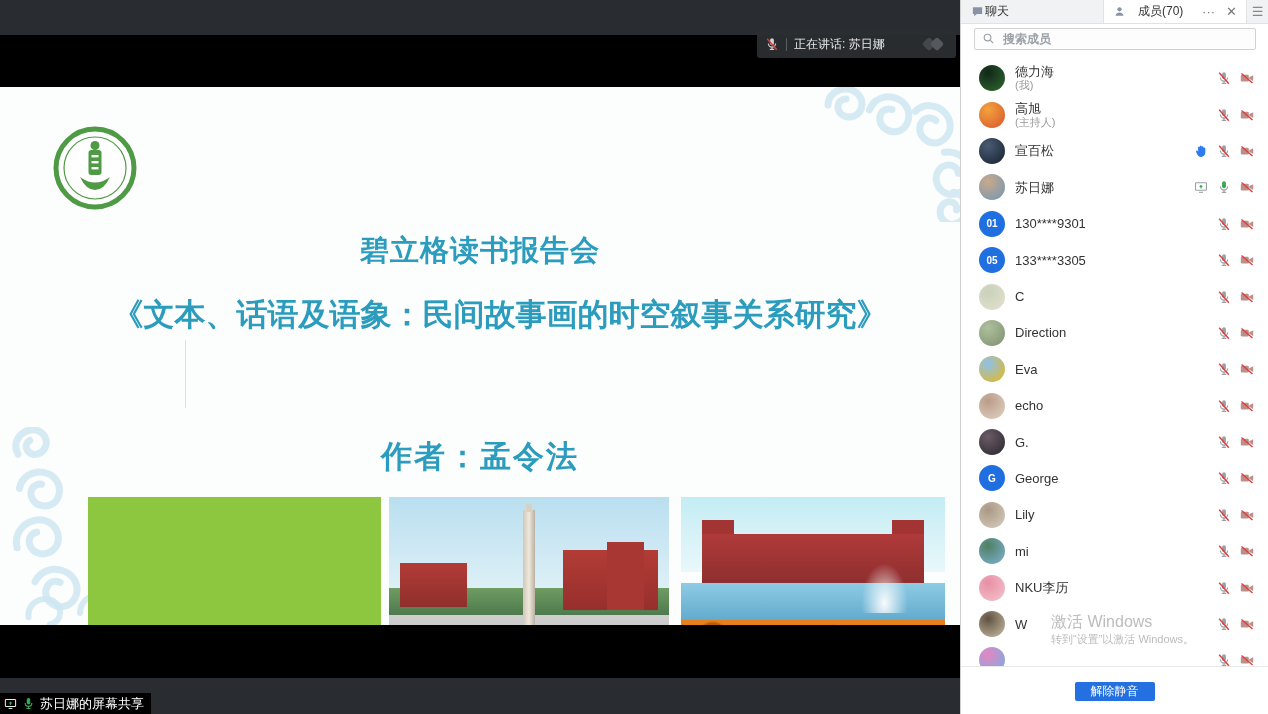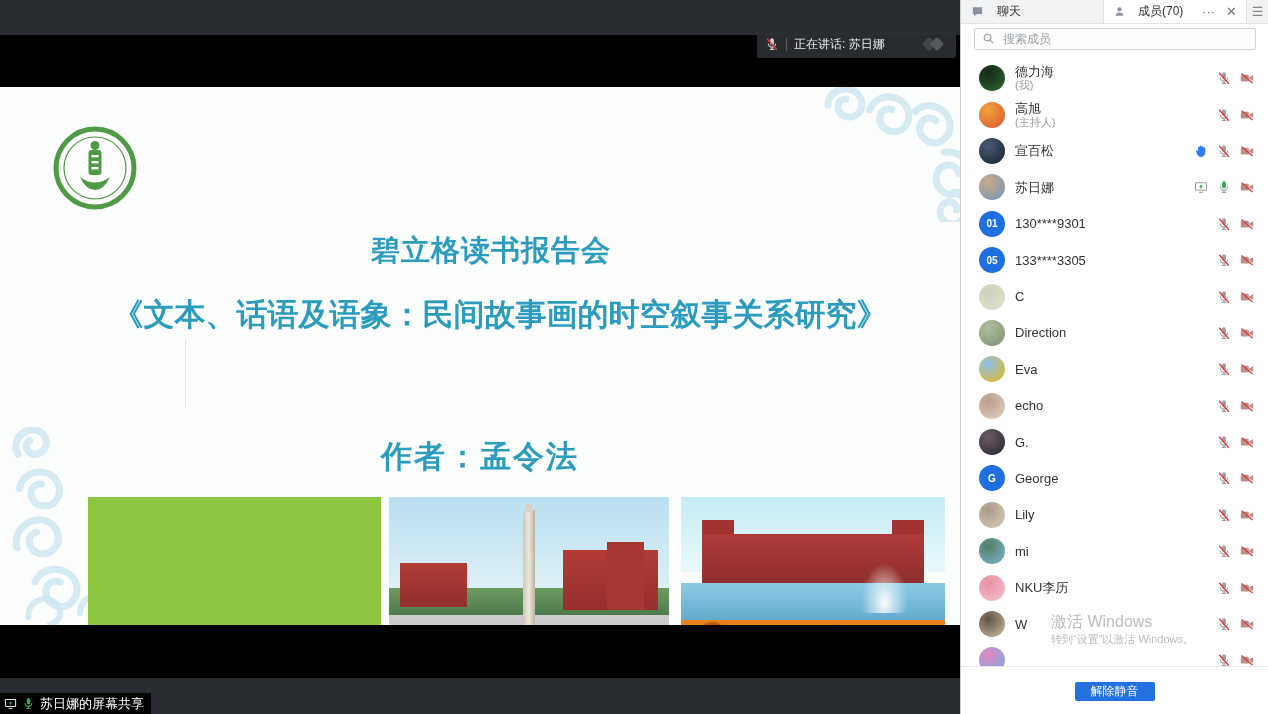--- a/index.html
+++ b/index.html
@@ -5,21 +5,21 @@
   html,body{margin:0;padding:0;background:#111;}
   *{box-sizing:border-box;}
   #stage{position:relative;width:1268px;height:714px;overflow:hidden;
          font-family:"Liberation Sans","DejaVu Sans",sans-serif;background:#000;}
   
   .main{position:absolute;left:0;top:0;width:960px;height:714px;background:#000;}
   .strip-top{position:absolute;left:0;top:0;width:960px;height:35px;background:#292d32;}
   .strip-bottom{position:absolute;left:0;top:678px;width:960px;height:36px;background:#292d32;}
   .slide{position:absolute;left:0;top:87px;width:960px;height:538px;background:#fcfdfd;overflow:hidden;}
   .slide-title{position:absolute;left:0;top:144px;width:100%;text-align:center;
-     font-size:29px;font-weight:bold;color:var(--slide-text);letter-spacing:1px;margin-left:11px;}
+     font-size:29px;font-weight:bold;color:var(--slide-text);letter-spacing:1px;}
   .book-title{position:absolute;left:0;top:207px;width:100%;text-align:center;white-space:nowrap;
      font-size:31px;font-weight:bold;color:var(--slide-text);margin-left:20px;}
   .author{position:absolute;left:0;top:349px;width:100%;text-align:center;
      font-size:31px;font-weight:bold;color:var(--slide-text);letter-spacing:2px;}
   .accent-line{position:absolute;left:185px;top:253px;width:1px;height:68px;background:#cfe3ee;}
   
   .img{position:absolute;top:410px;overflow:hidden;}
   .img-green{left:88px;width:293px;height:164px;background:var(--green-block);}
   .img-monument{left:389px;width:280px;height:166px;}
   .img-lake{left:681px;width:264px;height:166px;}
@@ -63,29 +63,29 @@
   .toast-logo{margin-left:auto;position:relative;width:26px;height:16px;}
   .toast-logo i{position:absolute;width:10px;height:10px;transform:rotate(45deg);border-radius:2px;}
   .toast-logo i:nth-child(1){left:2px;top:3px;background:#44474b;}
   .toast-logo i:nth-child(2){left:10px;top:3px;background:#55585c;}
   
   .share-label{position:absolute;left:0;top:693px;height:21px;background:#000;color:#fff;
      display:inline-flex;align-items:center;gap:4px;padding:0 7px 0 4px;font-size:13px;z-index:25;}
   
   .panel{position:absolute;left:960px;top:0;width:308px;height:714px;background:#fff;border-left:1px solid #cfcfcf;}
   .tabbar{position:absolute;left:0;top:0;width:100%;height:24px;display:flex;background:#f1f2f4;border-bottom:1px solid #e2e2e2;font-size:12px;color:#333;}
-  .tab-chat{width:143px;display:flex;align-items:center;gap:12px;padding-left:10px;border-right:1px solid #e2e2e2;cursor:pointer;}
+  .tab-chat{width:143px;display:flex;align-items:center;gap:0;padding-left:10px;border-right:1px solid #e2e2e2;cursor:pointer;}
   .tab-members{flex:1;background:#fff;display:flex;align-items:center;gap:11px;padding-left:9px;cursor:pointer;}
   .tab-actions{margin-left:auto;display:flex;align-items:center;gap:11px;padding-right:9px;color:#777;font-size:13px;}
   .tab-actions span{cursor:pointer;line-height:1;}
   .menu-box{width:22px;background:#f1f2f4;border-left:1px solid #e2e2e2;display:flex;align-items:center;justify-content:center;color:#888;font-size:13px;cursor:pointer;}
   .search{position:absolute;left:13px;top:28px;width:282px;height:22px;border:1px solid #d2d2d2;border-radius:2px;
      background:#fdfdfd;display:flex;align-items:center;gap:6px;padding:0 7px;}
   .search input{border:0;outline:0;background:transparent;font-size:12px;color:#333;width:100%;
-     font-family:"Liberation Sans","DejaVu Sans",sans-serif;}
+     font-family:"Liberation Sans","DejaVu Sans",sans-serif;font-weight:bold;}
   .search input::placeholder{color:#9aa0a6;}
   .member-list{position:absolute;left:0;top:60px;width:100%;height:606px;overflow:hidden;}
   .member-row{height:36.4px;display:flex;align-items:center;padding:0 14px 0 18px;cursor:pointer;}
   .avatar{width:26px;height:26px;border-radius:50%;flex:0 0 26px;margin-right:10px;
      display:flex;align-items:center;justify-content:center;color:#fff;font-size:10px;font-weight:bold;}
   .m-names{display:flex;flex-direction:column;justify-content:center;min-width:0;}
   .m-name{font-size:13px;color:#333;line-height:15px;white-space:nowrap;}
   .m-tag{font-size:11px;color:#999;line-height:13px;}
   .m-icons{margin-left:auto;display:flex;align-items:center;gap:9px;}
   .ic{width:14px;height:14px;display:flex;}

